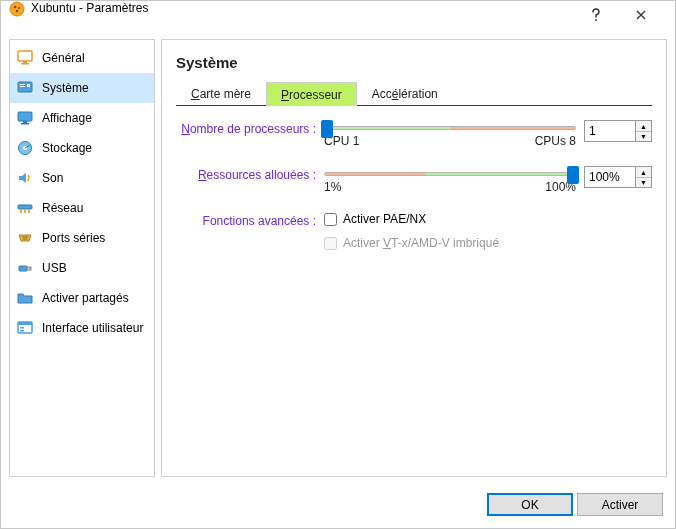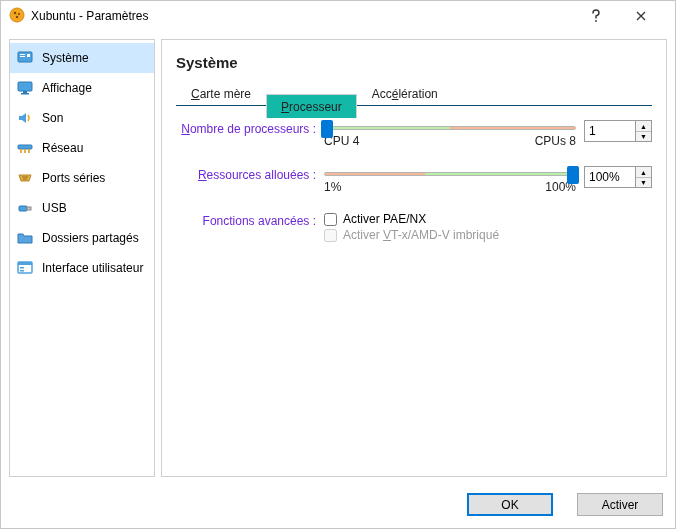--- a/index.html
+++ b/index.html
@@ -1,34 +1,34 @@
 <!DOCTYPE html>
 <html><head>
 <meta charset="utf-8">
 <style>
 * { box-sizing: border-box; margin: 0; padding: 0; font-family: "Segoe UI", Tahoma, sans-serif; font-size: 12px; }
 body { background: #fff; width: 676px; height: 529px; display: flex; flex-direction: column; border: 1px solid #c6c6c6; }
-.titlebar { display: flex; align-items: center; height: 30px; padding: 0 12px 0 8px; }
+.titlebar { display: flex; align-items: flex-start; height: 30px; padding: 0 12px 0 8px; }
 .title-icon { margin-right: 6px; }
 .title-text { flex: 1; color: #000; }
 .title-btns { display: flex; }
 .title-btn { width: 45px; height: 28px; display: flex; align-items: center; justify-content: center; color: #333; }
 
 .content { flex: 1; display: flex; padding: 8px; gap: 6px; }
 .sidebar { width: 146px; border: 1px solid #cfcfcf; display: flex; flex-direction: column; padding-top: 3px; }
 .side-item { display: flex; align-items: center; height: 30px; padding: 0 6px; gap: 8px; cursor: default; color: #000; }
 .side-item.active { background: #cde8ff; }
 .side-icon { width: 18px; height: 18px; display: flex; align-items: center; justify-content: center; }
 
 .main { flex: 1; border: 1px solid #cfcfcf; padding: 10px 14px; display: flex; flex-direction: column; }
 .page-title { font-size: 15px; font-weight: 600; color: #222; margin: 4px 0 10px 0; }
 
 .tabs { display: flex; border-bottom: 1px solid #0c4a6e; }
 .tab { padding: 5px 14px 4px 14px; border: 1px solid transparent; border-bottom: none; color: #222; }
-.tab.active { border-color: #cfcfcf; background: #14b8a6; position: relative; top: 13px; }
+.tab.active { border-color: #cfcfcf; background: #bef264; position: relative; top: 1px; }
 .tab .ul { text-decoration: underline; }
 
 .form { padding: 14px 0; display: flex; flex-direction: column; gap: 18px; }
 .row { display: flex; align-items: flex-start; gap: 8px; }
 .row-label { width: 140px; text-align: right; padding-top: 2px; color: #6d28d9; white-space: nowrap; }
 .row-body { flex: 1; }
 
 .slider-wrap { position: relative; }
 .track { height: 4px; border: 1px solid #b5b5b5; border-radius: 2px; background: #eee; position: relative; margin-top: 6px; }
 .track-green { position: absolute; top: 0; bottom: 0; background: #b8f0a9; }
@@ -39,21 +39,21 @@
 .spin { display: flex; align-items: center; gap: 0; }
 .spin-input { width: 52px; height: 22px; border: 1px solid #9a9a9a; padding: 0 4px; text-align: left; }
 .spin-btns { display: flex; flex-direction: column; border: 1px solid #9a9a9a; border-left: none; }
 .spin-btn { width: 15px; height: 10px; display:flex; align-items:center; justify-content:center; font-size: 7px; background: #f3f3f3; line-height:1;}
 .spin-btn + .spin-btn { border-top: 1px solid #c0c0c0; }
 
 .chk-row { display: flex; align-items: center; gap: 6px; color: #000; }
 .chk-row.disabled { color: #9a9a9a; }
 input[type=checkbox] { width: 13px; height: 13px; }
 
-.footer { display: flex; justify-content: flex-end; gap: 24px; padding: 8px 12px 12px 12px; }
+.footer { display: flex; justify-content: flex-end; gap: 4px; padding: 8px 12px 12px 12px; }
 .btn { width: 86px; height: 23px; border: 1px solid #adadad; background: #e1e1e1; color: #000; display: flex; align-items: center; justify-content: center; }
 .btn.primary { border: 2px solid #0078d7; background: #e1e1e1; }
 </style>
 </head>
 <body>
 
 <div class="titlebar">
   <span class="title-icon">
     <svg width="16" height="16" viewBox="0 0 16 16">
         <circle cx="8" cy="8" r="7" fill="#f5a623" stroke="#d68b0e"></circle>
@@ -74,40 +74,60 @@
       <svg width="10" height="10" viewBox="0 0 10 10">
           <path d="M1 1 L9 9 M9 1 L1 9" stroke="#333" stroke-width="1.3"></path>
         </svg>
     </div>
   </div>
 </div>
 
 <div class="content">
 
   <div class="sidebar">
+    <div class="side-item">
+      <span class="side-icon">
+          <svg width="18" height="18" viewBox="0 0 18 18">
+            <rect x="2" y="2" width="14" height="10" rx="1" fill="none" stroke="#e79b28" stroke-width="1.5"></rect>
+            <rect x="7" y="12" width="4" height="2" fill="#e79b28"></rect>
+            <rect x="5" y="14" width="8" height="1.5" fill="#e79b28"></rect>
+          </svg>
+        </span>
+      <span>Général</span>
+    </div>
     <div class="side-item active">
       <span class="side-icon">
           <svg width="18" height="18" viewBox="0 0 18 18">
             <rect x="2" y="3" width="14" height="10" rx="1" fill="#4da3e0" stroke="#2c7bb5"></rect>
             <rect x="4" y="5" width="5" height="1" fill="#fff"></rect>
             <rect x="4" y="7" width="5" height="1" fill="#fff"></rect>
             <rect x="11" y="5" width="3" height="3" fill="#fff"></rect>
           </svg>
         </span>
       <span>Système</span>
     </div>
     <div class="side-item">
       <span class="side-icon">
           <svg width="18" height="18" viewBox="0 0 18 18">
             <rect x="2" y="3" width="14" height="9" rx="1" fill="#4da3e0" stroke="#2c7bb5"></rect>
             <rect x="7" y="12" width="4" height="2" fill="#2c7bb5"></rect>
             <rect x="5" y="14" width="8" height="1.5" fill="#2c7bb5"></rect>
           </svg>
         </span>
       <span>Affichage</span>
+    </div>
+    <div class="side-item">
+      <span class="side-icon">
+          <svg width="18" height="18" viewBox="0 0 18 18">
+            <circle cx="9" cy="9" r="6.5" fill="#7ec3ef" stroke="#2c7bb5"></circle>
+            <circle cx="9" cy="9" r="2" fill="#fff"></circle>
+            <path d="M9 9 L14 6" stroke="#2c7bb5"></path>
+          </svg>
+        </span>
+      <span>Stockage</span>
     </div>
     <div class="side-item">
       <span class="side-icon">
           <svg width="18" height="18" viewBox="0 0 18 18">
             <path d="M3 7 L6 7 L10 4 L10 14 L6 11 L3 11 Z" fill="#4da3e0"></path>
             <path d="M12 6 Q14 9 12 12" fill="none" stroke="#f5a623" stroke-width="1.5"></path>
           </svg>
         </span>
       <span>Son</span>
     </div>
@@ -143,21 +163,21 @@
           </svg>
         </span>
       <span>USB</span>
     </div>
     <div class="side-item">
       <span class="side-icon">
           <svg width="18" height="18" viewBox="0 0 18 18">
             <path d="M2 5 L7 5 L8 7 L16 7 L16 14 L2 14 Z" fill="#5aa3e0" stroke="#2c7bb5"></path>
           </svg>
         </span>
-      <span>Dossiers partagés</span>
+      <span>Activer partagés</span>
     </div>
     <div class="side-item">
       <span class="side-icon">
           <svg width="18" height="18" viewBox="0 0 18 18">
             <rect x="2" y="3" width="14" height="11" rx="1" fill="none" stroke="#4da3e0" stroke-width="1.5"></rect>
             <rect x="2" y="3" width="14" height="3" fill="#4da3e0"></rect>
             <rect x="4" y="8" width="4" height="1.5" fill="#4da3e0"></rect>
             <rect x="4" y="11" width="4" height="1.5" fill="#4da3e0"></rect>
           </svg>
         </span>
@@ -179,21 +199,21 @@
       <div class="row">
         <div class="row-label"><span class="ul" style="text-decoration:underline">N</span><span>ombre de processeurs :</span></div>
         <div class="row-body">
           <div class="slider-wrap">
             <div class="track">
               <div class="track-green" style="left:0;width:50%"></div>
               <div class="track-orange" style="left:50%;right:0"></div>
               <div class="thumb" style="left:-4px"></div>
             </div>
             <div class="slider-labels">
-              <span>CPU 4</span>
+              <span>CPU 1</span>
               <span>CPUs 8</span>
             </div>
           </div>
         </div>
         <div class="spin">
           <input class="spin-input" value="1" style="">
           <div class="spin-btns">
               <div class="spin-btn">▲</div>
               <div class="spin-btn">▼</div>
             </div>
@@ -219,21 +239,21 @@
           <input class="spin-input" value="100%" style="">
           <div class="spin-btns">
               <div class="spin-btn">▲</div>
               <div class="spin-btn">▼</div>
             </div>
         </div>
       </div>
 
       <div class="row">
         <div class="row-label">Fonctions avancées :</div>
-        <div class="row-body" style="display:flex;flex-direction:column;gap:2px;">
+        <div class="row-body" style="display:flex;flex-direction:column;gap:10px;">
           <label class="chk-row">
             <input type="checkbox" style="">
             <span>Activer PAE/NX</span>
           </label>
           <label class="chk-row disabled">
             <input type="checkbox" disabled="" style="">
             <span><span>Activer </span><span style="text-decoration:underline">V</span><span>T-x/AMD-V imbriqué</span></span>
           </label>
         </div>
       </div>

